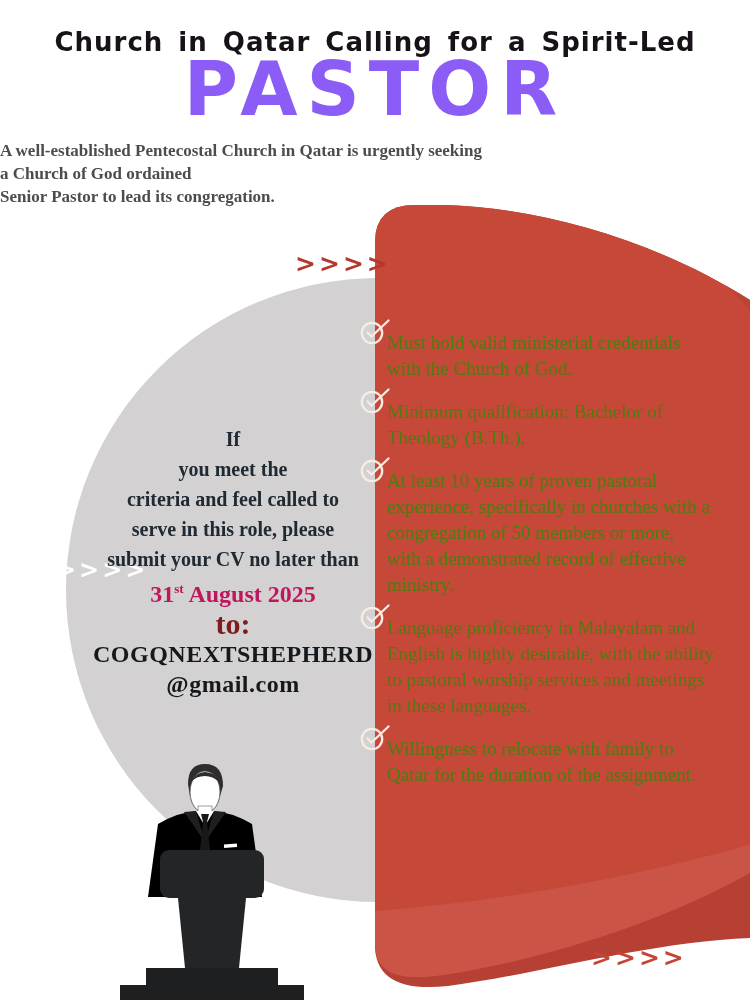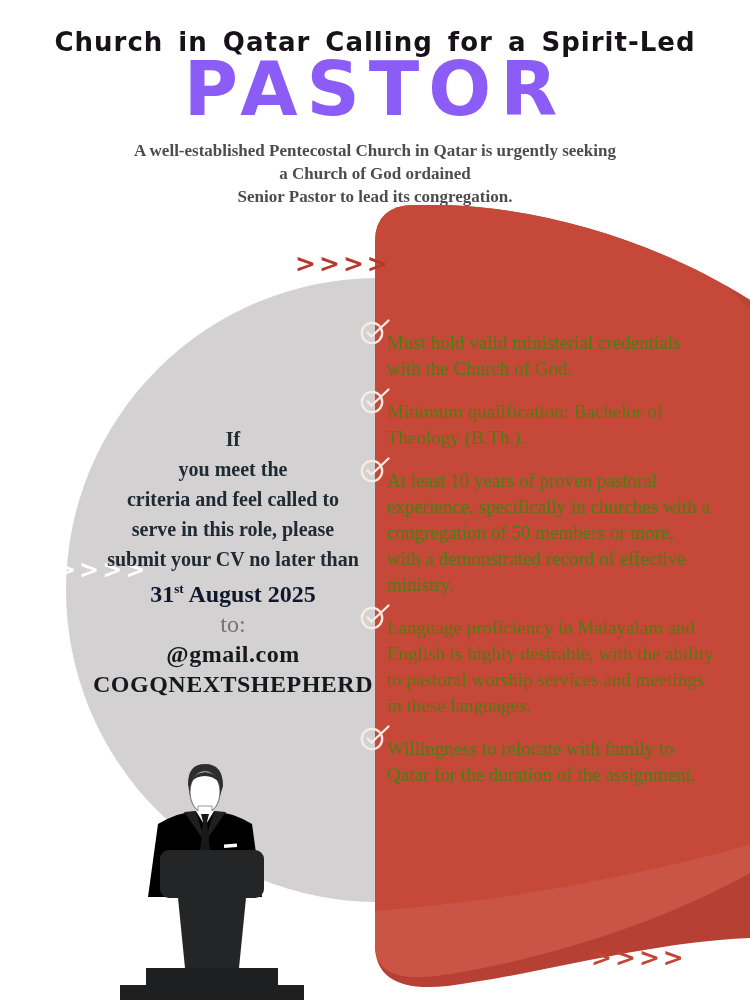--- a/index.html
+++ b/index.html
@@ -13,21 +13,21 @@
     position:absolute;top:27px;left:0;width:100%;text-align:center;
     font-family:"DejaVu Sans", sans-serif;font-weight:bold;
     font-size:26px;letter-spacing:1px;word-spacing:5px;color:#171217;
   }
   .big-title{
     position:absolute;top:52px;left:0;width:100%;text-align:center;
     font-family:"DejaVu Sans", sans-serif;font-weight:bold;
     font-size:74px;line-height:74px;letter-spacing:9px;color:#8b5cf6;
   }
   .subtitle{
-    position:absolute;top:139px;left:0;width:100%;text-align:center;
+    position:absolute;top:139px;left:0;width:100%;
     font-size:17px;line-height:23px;font-weight:bold;color:#4c4c4c;
     white-space:pre-line;
   }
   
   .gray-circle{
     position:absolute;left:66px;top:278px;width:624px;height:624px;
     border-radius:50%;background:#d3d1d2;
   }
   .blob-svg{position:absolute;left:0;top:0;}
   .man-svg{position:absolute;left:100px;top:760px;}
@@ -54,24 +54,24 @@
   .check-icon{position:absolute;left:-27px;top:-12px;}
   
   .cta{
     position:absolute;left:80px;top:424px;width:306px;text-align:center;z-index:5;
     color:#202a33;
   }
   .cta-intro{
     font-size:20px;line-height:30px;font-weight:bold;white-space:pre-line;
   }
   .cta-deadline{
-    font-size:24px;line-height:30px;font-weight:bold;color:#0f172a;
+    font-size:24px;line-height:30px;font-weight:bold;color:#be185d;
   }
   .cta-deadline sup{font-size:0.55em;}
-  .cta-to{font-size:24px;line-height:30px;font-weight:normal;color:#737373;}
+  .cta-to{font-size:30px;line-height:30px;font-weight:bold;color:#7f1d1d;}
   .cta-email{font-size:24px;line-height:30px;font-weight:bold;color:#15181c;letter-spacing:0.5px;}
 </style>
 </head>
 <body>
 
 <div class="poster">
 
   <div class="tagline">Church in Qatar Calling for a Spirit-Led</div>
   <div class="big-title">PASTOR</div>
   <div class="subtitle">A well-established Pentecostal Church in Qatar is urgently seeking
@@ -182,17 +182,17 @@
   </ul>
 
   <div class="cta">
     <div class="cta-intro">If
 you meet the
 criteria and feel called to
 serve in this role, please
 submit your CV no later than</div>
     <div class="cta-deadline"><span>31</span><sup>st</sup><span> August 2025</span></div>
     <div class="cta-to">to:</div>
+    <div class="cta-email">COGQNEXTSHEPHERD</div>
     <div class="cta-email">@gmail.com</div>
-    <div class="cta-email">COGQNEXTSHEPHERD</div>
   </div>
 
 </div>
 
 </body></html>

